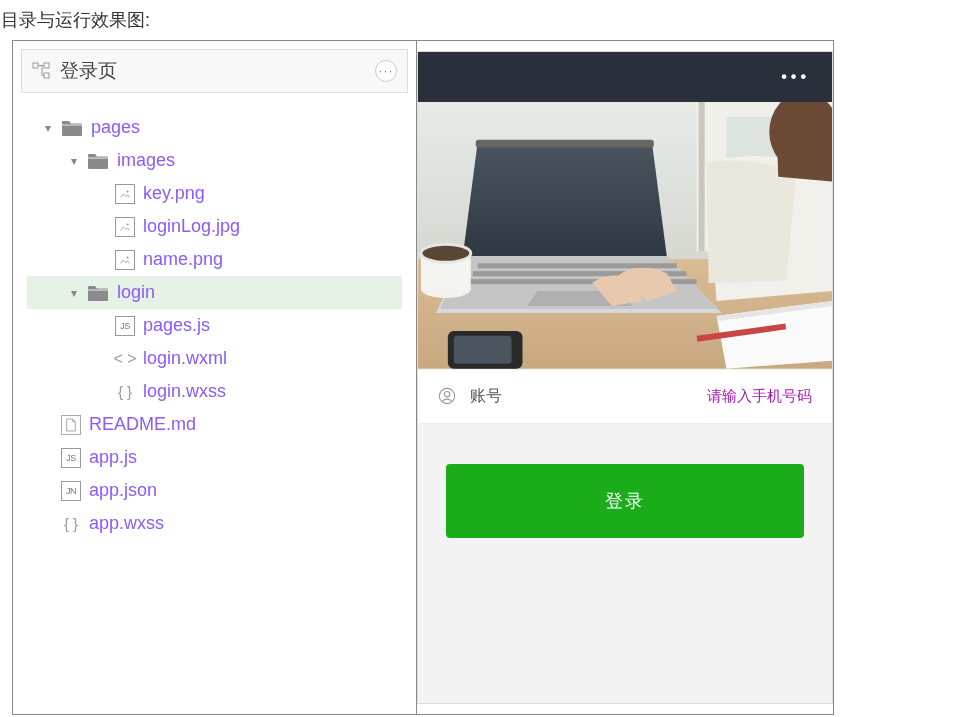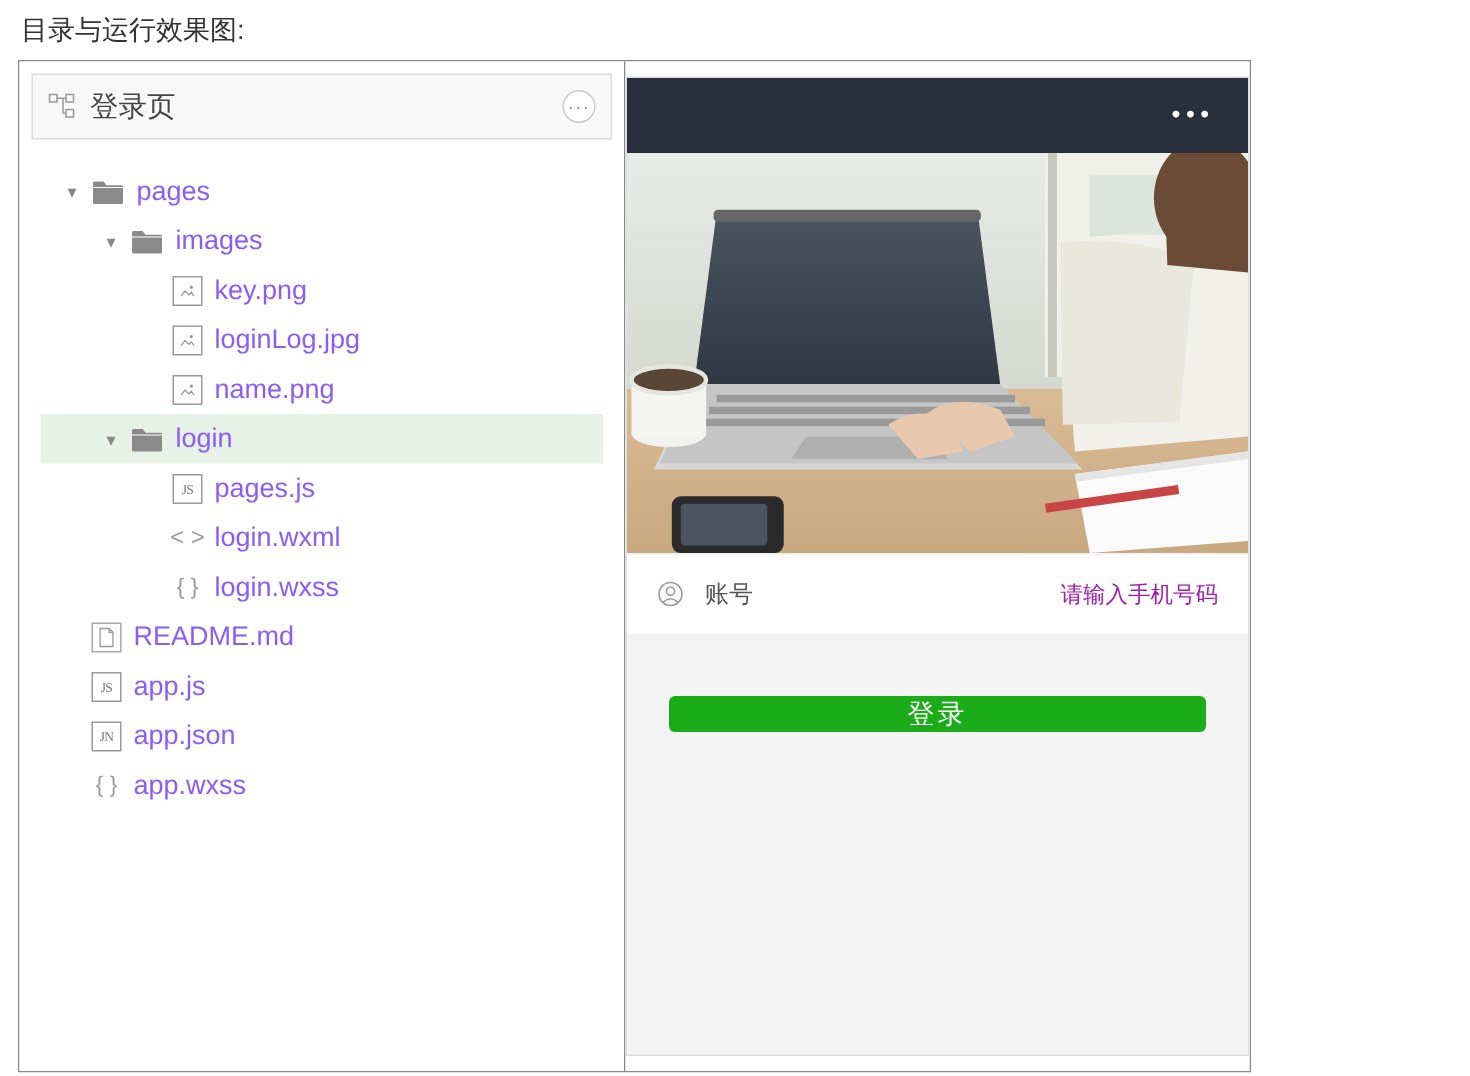--- a/index.html
+++ b/index.html
@@ -1,18 +1,18 @@
 <!DOCTYPE html>
 <html><head>
   <meta charset="utf-8">
   <style>
     * { box-sizing: border-box; margin: 0; padding: 0; }
     body { font-family: "Microsoft YaHei", Arial, sans-serif; background: #fff; width: 980px; }
     
-    .page-title { font-size: 18px; color: #333; padding: 8px 14px; }
+    .page-title { font-size: 18px; color: #333; padding: 8px 1px; }
     
     .container { display: flex; gap: 0; border: 1px solid #888; margin: 0 0 0 12px; width: 822px; height: 675px; }
     
     
     .left-panel { width: 472px; background: #fff; border-right: 1px solid #888; display: flex; flex-direction: column; }
     
     .header-bar { display: flex; align-items: center; background: #f8f8f8; border-bottom: 1px solid #ddd; padding: 8px 10px; margin: 8px; border: 1px solid #ddd; }
     .tree-icon { width: 18px; height: 18px; margin-right: 10px; color: #888; }
     .header-title { font-size: 19px; color: #444; flex: 1; font-weight: 500; }
     .more-btn { width: 22px; height: 22px; border: 1px solid #ccc; border-radius: 50%; display: flex; align-items: center; justify-content: center; background: #fff; cursor: pointer; font-size: 12px; color: #888; letter-spacing: 1px; }
@@ -38,25 +38,25 @@
     .banner { height: 268px; position: relative; overflow: hidden; }
     .banner-scene { position: absolute; inset: 0; }
     
     .form-area { background: #fff; margin-top: 0; }
     .form-row { display: flex; align-items: center; padding: 16px 20px; border-bottom: 1px solid #eee; justify-content: flex-end; }
     .form-icon { width: 20px; height: 20px; margin-right: 12px; color: #888; }
     .form-label { font-size: 16px; color: #555; flex: 0 0 50px; }
     .form-placeholder { flex: 1; text-align: right; font-size: 15px; color: #a21caf; }
     
     .btn-area { padding: 40px 28px; }
-    .login-btn { width: 100%; background: #1aad19; color: #fff; border: none; padding: 0; font-size: 18px; border-radius: 4px; cursor: pointer; letter-spacing: 2px; }
+    .login-btn { width: 100%; background: #1aad19; color: #fff; border: none; padding: 25px; font-size: 18px; border-radius: 4px; cursor: pointer; letter-spacing: 2px; }
     
     svg { display: block; }
     .folder-svg { fill: #8a8a8a; }
-    .file-box { border: 1.5px solid #999; background: #fff; font-size: 9px; font-family: Liberation Serif, serif; color: #777; letter-spacing: -0.5px; }
+    .file-box { border: 1.5px solid #999; background: #fff; font-size: 9px; font-family: Liberation Sans, sans-serif; color: #777; letter-spacing: -0.5px; }
   </style>
 </head>
 <body>
 
 <div class="page-title">目录与运行效果图:</div>
 
 <div class="container">
 
   <div class="left-panel">
     <div class="header-bar">

